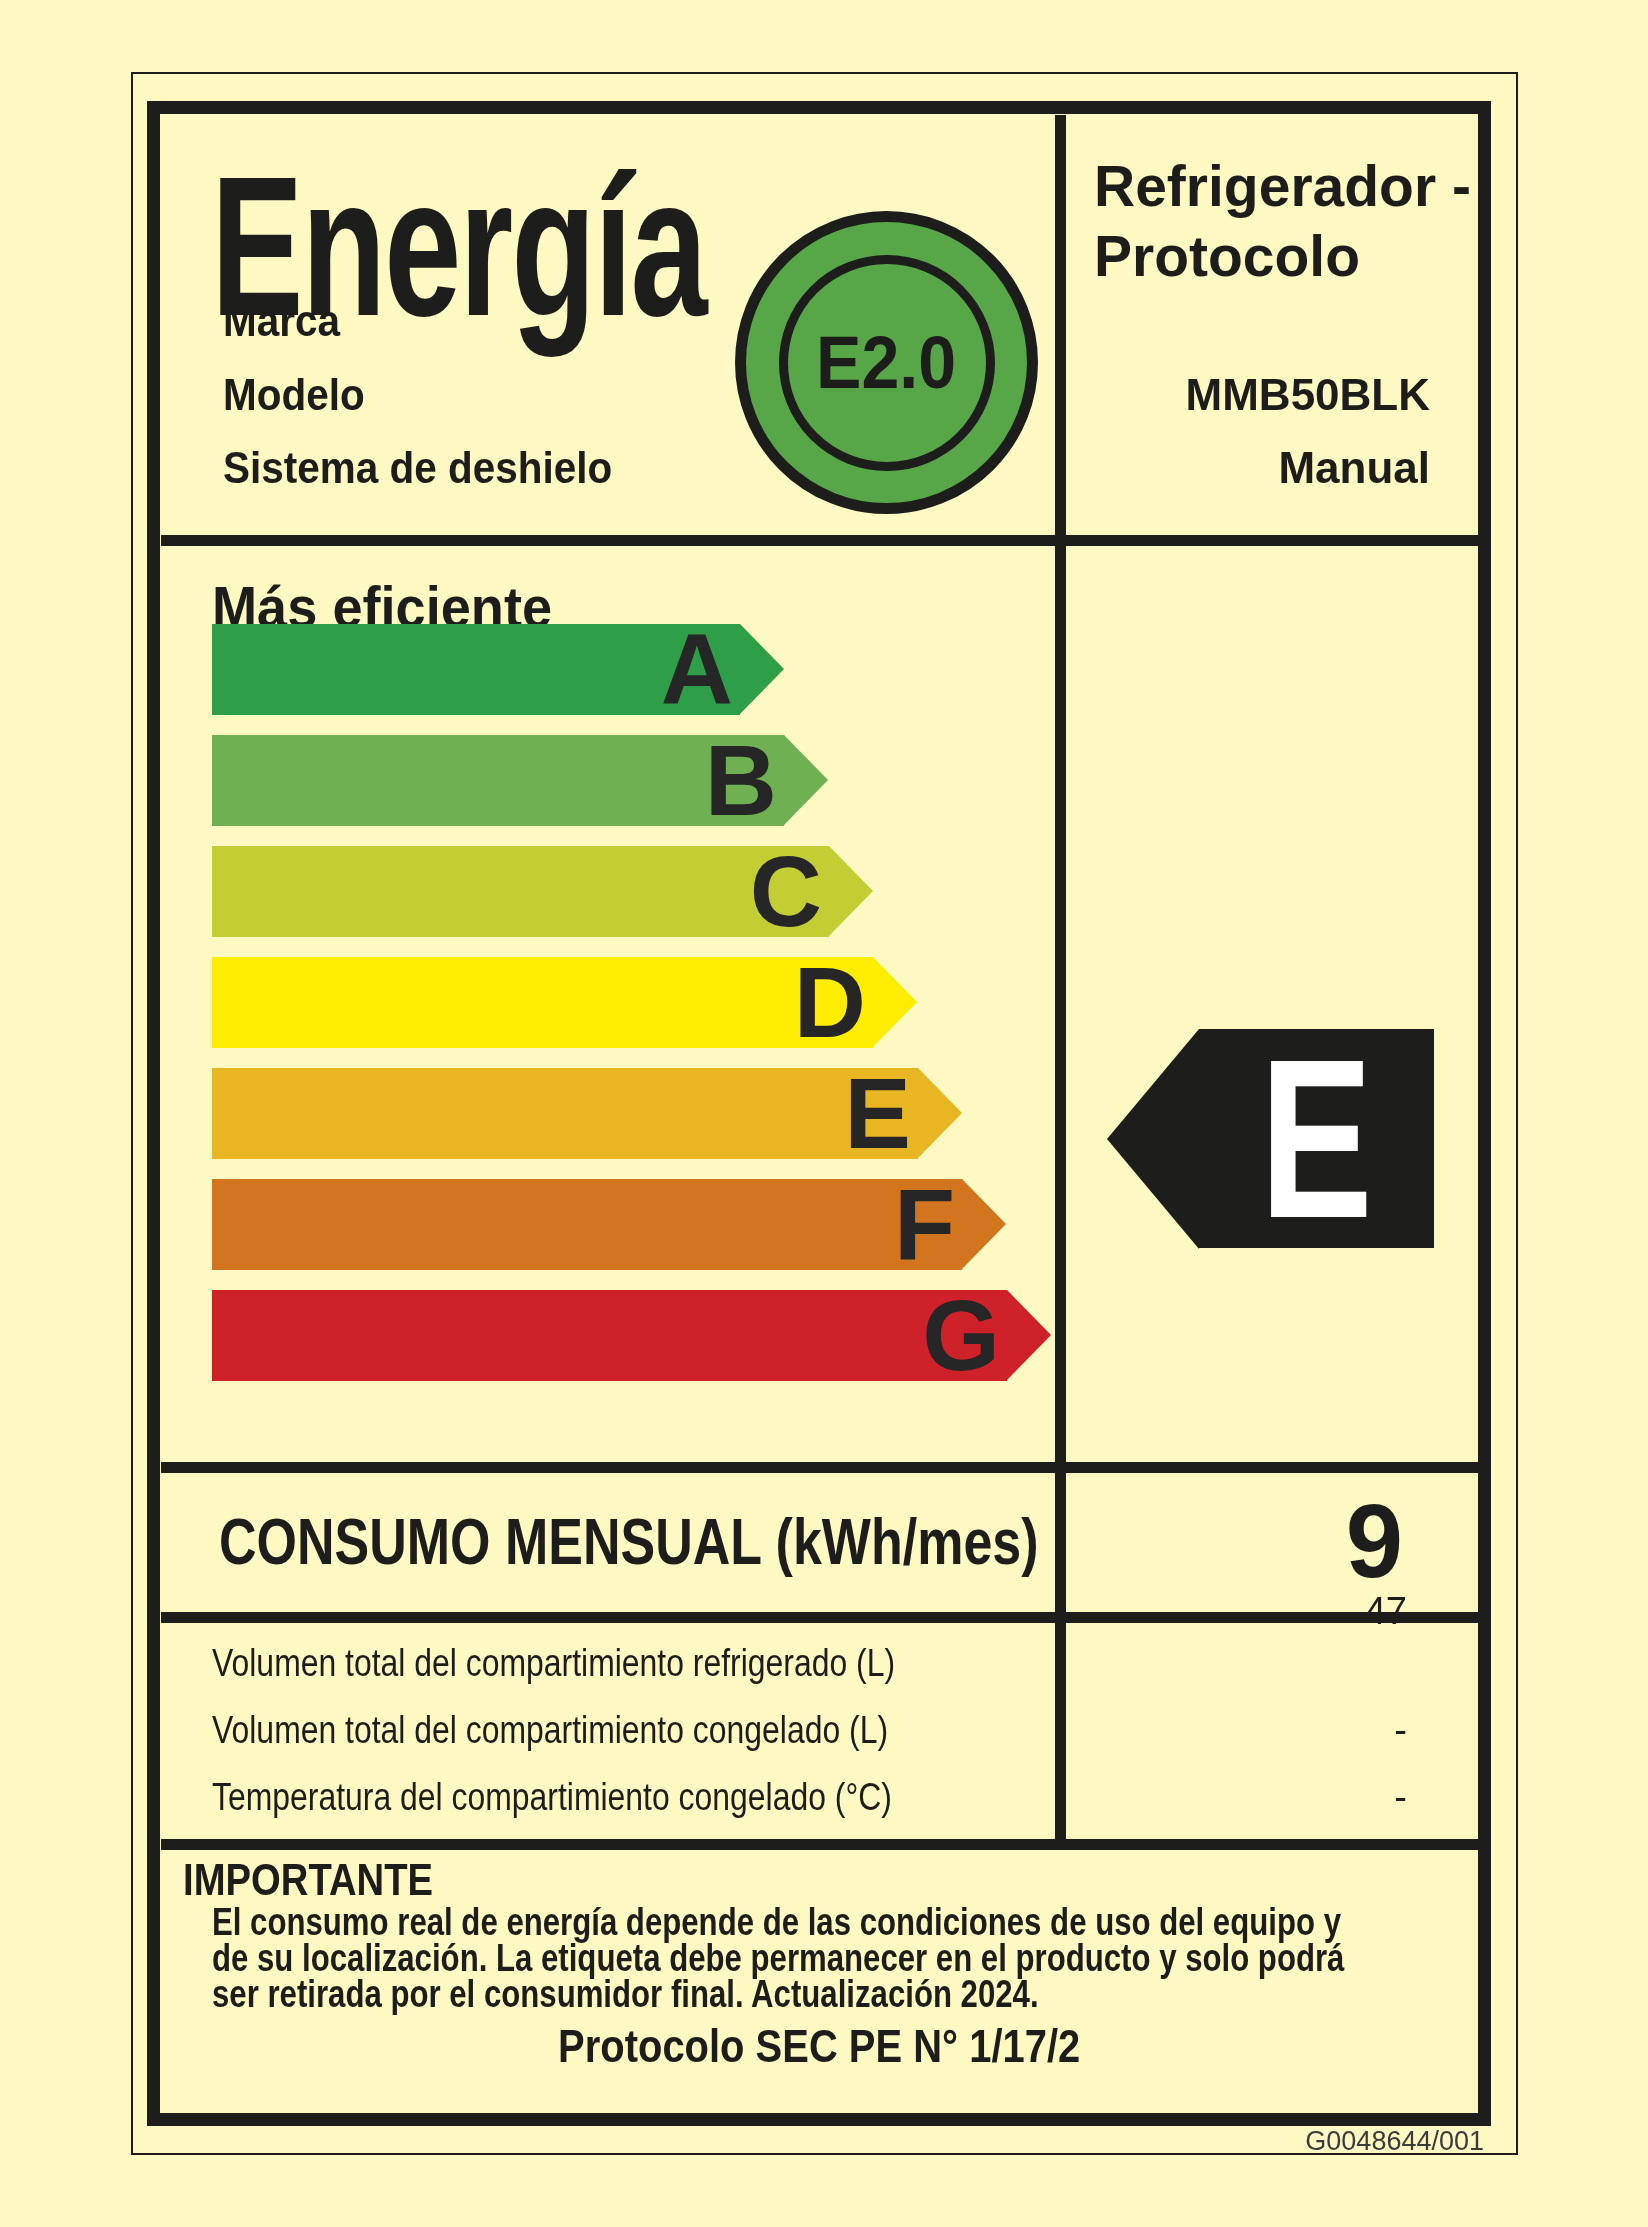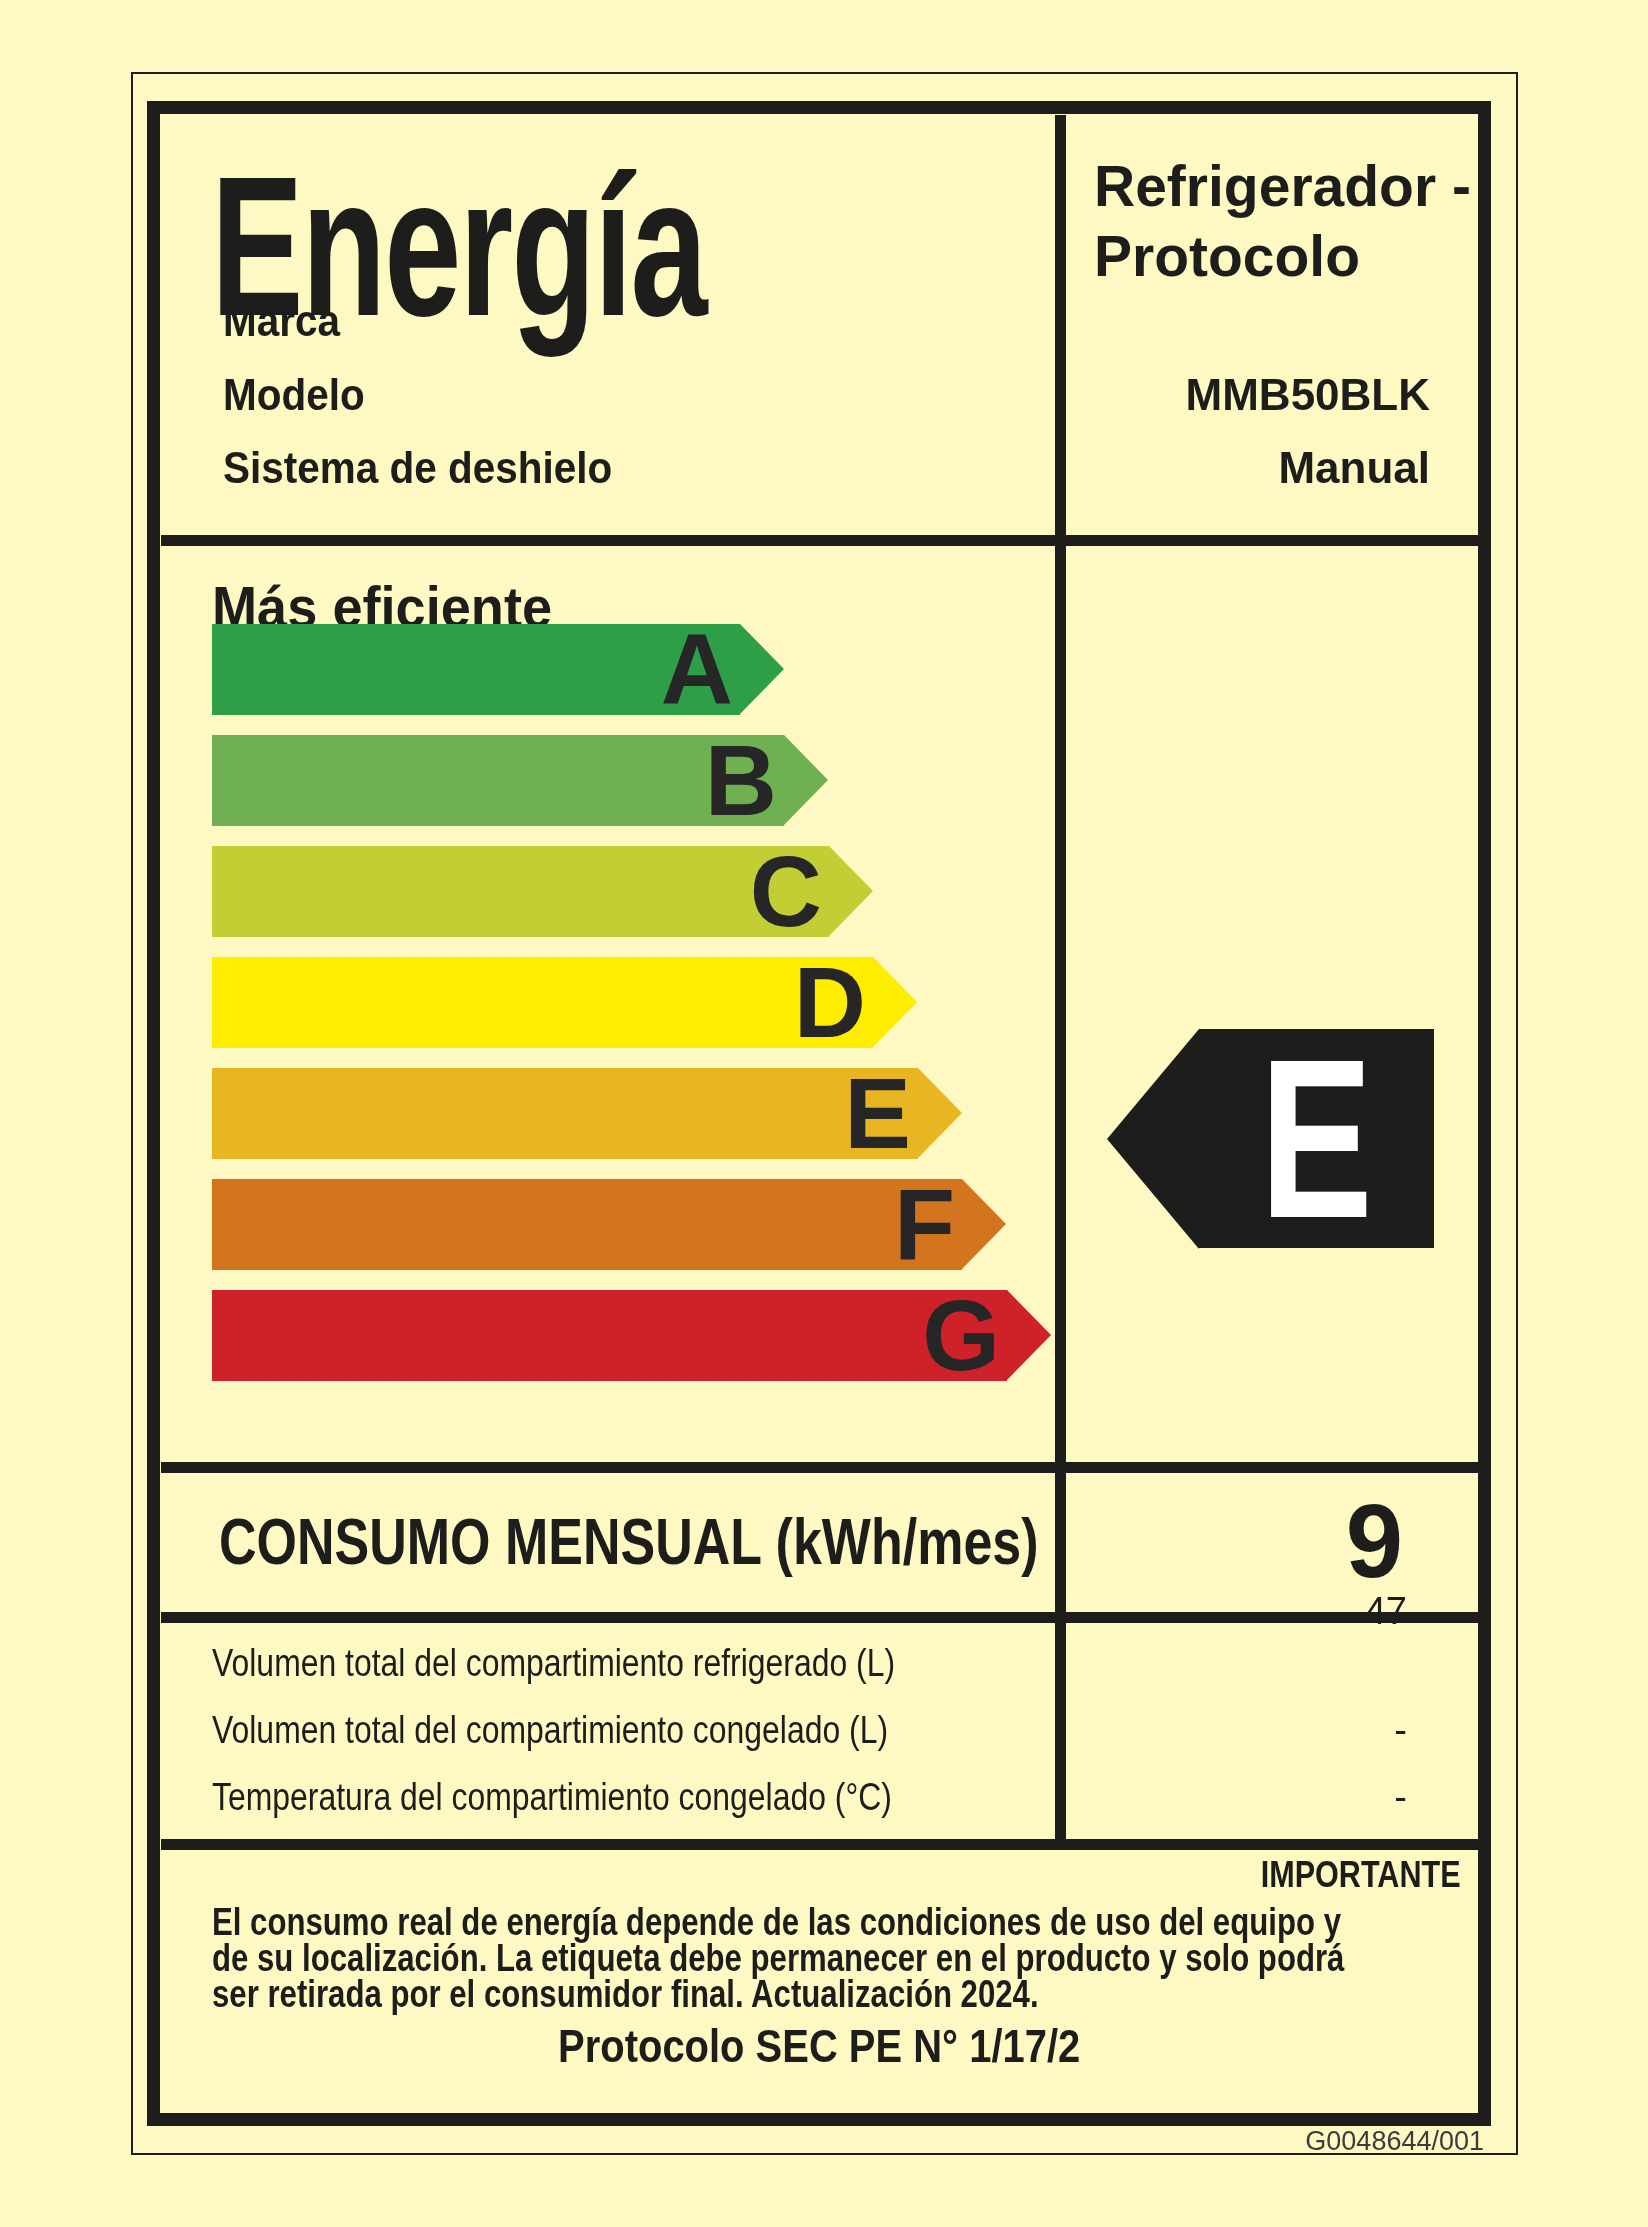--- a/index.html
+++ b/index.html
@@ -61,21 +61,21 @@
   .consumo-label{left:212px;top:1499px;font-size:65px;line-height:85px;margin-left:7px;}
   .consumo-label .cond{transform:scaleX(.80);}
   .consumo-value{left:1066px;top:1489px;width:337px;text-align:right;font-size:103px;line-height:106px;}
 
   
   .detail-label{position:absolute;left:212px;font-size:38px;line-height:38px;font-weight:400;}
   .detail-label .cond{transform:scaleX(.84);}
   .detail-value{position:absolute;left:1066px;width:341px;text-align:right;font-size:38px;line-height:38px;}
 
   
-  .imp-title{left:161px;top:1857px;width:1317px;text-align:right;font-size:36px;line-height:1;}
+  .imp-title{left:161px;top:1857px;width:1317px;text-align:left;font-size:45px;line-height:1;}
   .imp-title .cond-c{transform:scaleX(.85);}
   .imp-text{left:212px;top:1904px;font-size:38px;line-height:36px;font-weight:bold;
     white-space:pre-line;transform:scaleX(.82);transform-origin:left top;}
   .imp-protocol{left:161px;top:2022px;width:1317px;text-align:center;font-size:47px;line-height:1;}
   .imp-protocol .cond-c{transform:scaleX(.85);}
 
   
   .doc-code{left:1130px;top:2128px;width:354px;text-align:right;font-size:27px;line-height:1;color:#3c3c3c;}
 </style>
 </head>
@@ -98,20 +98,25 @@
   <div class="abs hfield b" id="field-marca">
     <span class="cond">Marca</span>
   </div>
   <div class="abs hfield b" id="field-modelo">
     <span class="cond">Modelo</span>
   </div>
   <div class="abs hfield b" id="field-sistema">
     <span class="cond">Sistema de deshielo</span>
   </div>
 
+  <div class="abs badge">
+    <div class="badge-inner">
+      <span class="badge-text">E2.0</span>
+    </div>
+  </div>
 
   <div class="abs appliance b">Refrigerador -
 Protocolo</div>
   <div class="abs rightvals b" id="val-model">MMB50BLK</div>
   <div class="abs rightvals b" id="val-defrost">Manual</div>
 
   <div class="abs scale-cap b" id="more-eff">
     <span class="cond">Más eficiente</span>
   </div>
   <div id="arrows">

